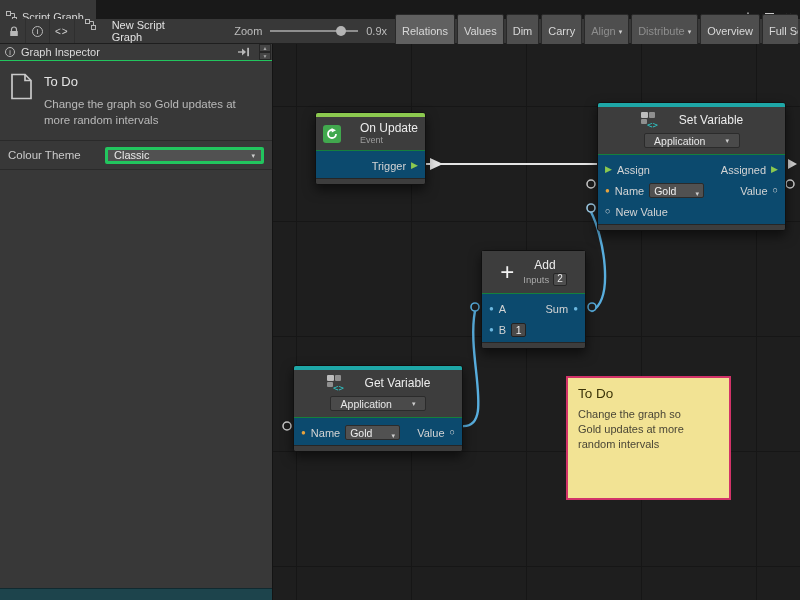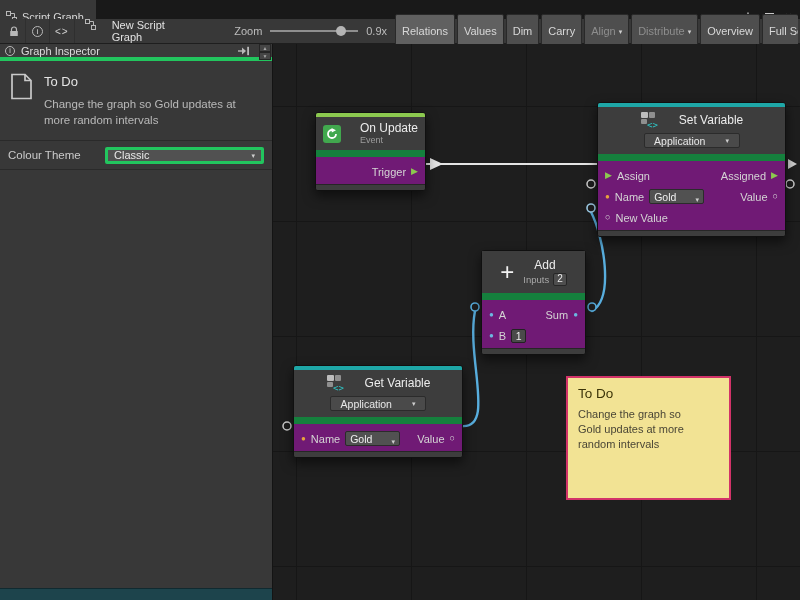--- a/index.html
+++ b/index.html
@@ -25,21 +25,21 @@
   .slider .handle{position:absolute;left:66px;top:2px;width:10px;height:10px;border-radius:50%;background:#b4b4b4}
   .zoomval{color:#bdbdbd;margin-right:6px}
   .tb-btn{height:19px;display:flex;align-items:center;gap:3px;padding:16px 6px;margin-left:2px;background:#4e4e4e;border:1px solid #292929;border-radius:2px;color:#d8d8d8;white-space:nowrap}
   .tb-btn.on{background:#606060}
   .tb-btn.dis{color:#8e8e8e}
   .tb-btn.clip{max-width:36px;overflow:hidden;border-right:none}
   .caret{font-size:7px;color:#cfcfcf;line-height:1}
 
   
   .inspector{position:absolute;left:0;top:44px;width:273px;bottom:0;background:#383838;border-right:1px solid #141414}
-  .insp-header{height:17px;background:#3a3a3a;border-bottom:4px solid #22c55e;display:flex;align-items:center;gap:6px;padding:0 6px 0 5px;font-size:11px;color:#dcdcdc}
+  .insp-header{height:17px;background:#3a3a3a;border-bottom:1px solid #22c55e;display:flex;align-items:center;gap:6px;padding:0 6px 0 5px;font-size:11px;color:#dcdcdc}
   .insp-header .dock{margin-left:auto;margin-right:16px}
   .spinner{position:absolute;right:1px;top:0;width:12px;display:flex;flex-direction:column}
   .spinner span{display:block;height:8px;background:#454545;border:1px solid #252525;color:#a6a6a6;font-size:5px;line-height:6px;text-align:center}
   .todo-section{display:flex;gap:11px;padding:12px 10px 12px 10px;border-bottom:1px solid #2a2a2a}
   .todo-title{font-size:13px;color:#e4e4e4;margin:1px 0 7px}
   .todo-text{font-size:11.5px;color:#b9b9b9;line-height:1.4;max-width:200px}
   .theme-row{display:flex;align-items:center;height:29px;padding:0 8px;border-bottom:1px solid #2a2a2a}
   .theme-label{font-size:11.5px;color:#cacaca;flex:0 0 97px}
   .dropdown{flex:1;height:17px;background:#515151;border:3px solid #22c55e;border-radius:2px;display:flex;align-items:center;justify-content:space-between;padding:0 6px;font-size:11px;color:#e8e8e8}
   .bottom-strip{position:absolute;left:0;right:0;bottom:0;height:12px;background:#1d444c;border-top:1px solid #102a30}
@@ -54,21 +54,21 @@
   .node{position:absolute;background:#3c3c3c;border:1px solid #101010;border-radius:3px;box-shadow:0 5px 12px rgba(0,0,0,.55);font-size:11px;color:#d8d8d8}
   .strip{height:4px;border-radius:2px 2px 0 0}
   .strip.green{background:#8cc94f}
   .strip.teal{background:#1ea7a7}
   .nhead{background:#3d3d3d;padding:4px 6px}
   .flexrow{display:flex;align-items:center;gap:19px;justify-content:center}
   .ntitles{display:flex;flex-direction:column;align-items:flex-start;line-height:1.2}
   .ntitle{font-size:12px;color:#ececec}
   .nsub{font-size:9px;color:#9c9c9c}
   .scope-dd{margin:4px auto 2px;width:96px;height:15px;background:#4a4a4a;border:1px solid #2b2b2b;border-radius:2px;display:flex;align-items:center;justify-content:center;gap:20px;font-size:10.5px;color:#e8e8e8;overflow:hidden;white-space:nowrap}
-  .nbody{background:#701a75;border-top:7px solid #15803d;padding:4px 0 2px}
+  .nbody{background:#0c4a6e;border-top:1px solid #15803d;padding:4px 0 2px}
   .nfoot{height:6px;background:#3d3d3d;border-top:1px solid #262626;border-radius:0 0 2px 2px}
   .prow{display:flex;align-items:center;gap:5px;height:21px;padding:0 7px}
   .prow.right{justify-content:flex-end}
   .plabel{color:#d4d4d4}
   .spacer{flex:1}
   .dot{font-size:8px;line-height:1}
   .dot.orange{color:#e8a33d}
   .dot.blue{color:#6cb8e0}
   .dot.ring{color:#d8d8d8;font-size:9px}
   .parrow{font-size:9px;color:#8cc94f;line-height:1}

